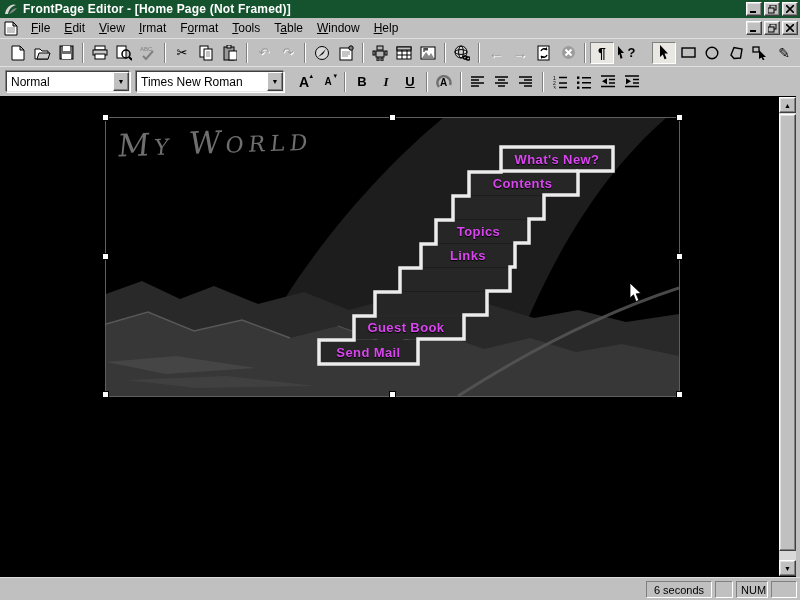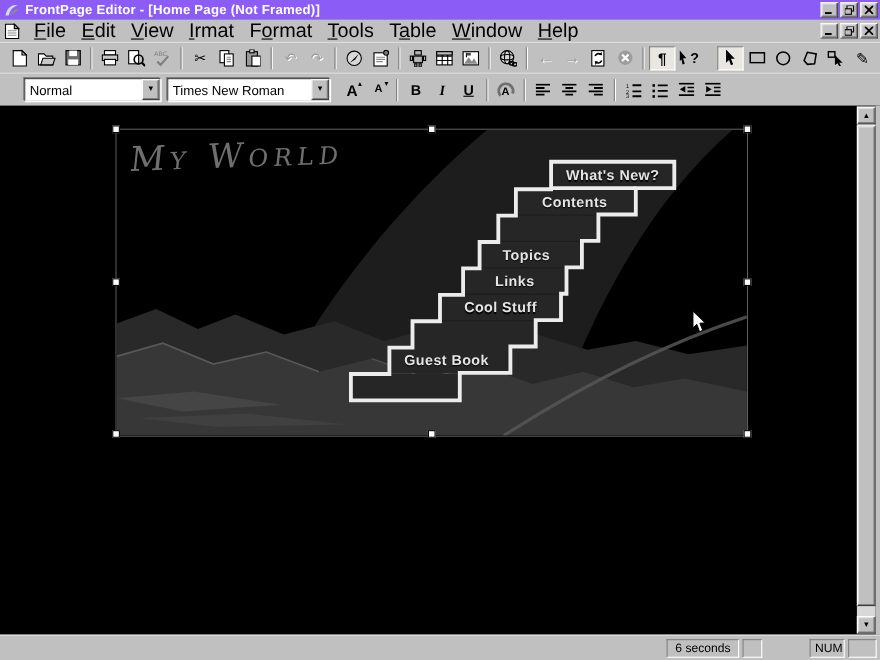--- a/index.html
+++ b/index.html
@@ -2,43 +2,43 @@
 <html><head>
 <meta charset="utf-8">
 <style>
   * { margin:0; padding:0; box-sizing:border-box; }
   html,body { width:800px; height:600px; overflow:hidden; background:#c0c0c0;
               font-family:"Liberation Sans", sans-serif; }
   .app { position:relative; width:800px; height:600px; background:#c0c0c0; }
 
   
   .titlebar { position:absolute; left:0; top:0; width:800px; height:18px;
-              background:#8b5cf6; color:#fff; display:flex; align-items:center; }
+              background:#14532d; color:#fff; display:flex; align-items:center; }
   .titlebar .app-icon { width:16px; height:14px; margin:0 4px 0 3px; }
   .titlebar .title-text { font-size:12px; font-weight:bold; letter-spacing:.2px; white-space:nowrap; }
   .winctrls { position:absolute; right:2px; top:2px; display:flex; gap:2px; }
   .winbtn { width:16px; height:14px; background:#c0c0c0; position:relative;
             border:1px solid; border-color:#fff #404040 #404040 #fff;
             box-shadow:inset -1px -1px 0 #808080, inset 1px 1px 0 #dfdfdf;
             display:flex; align-items:center; justify-content:center; }
   .winbtn svg { display:block; }
 
   
   .menubar { position:absolute; left:0; top:18px; width:800px; height:20px;
-             background:#c0c0c0; display:flex; align-items:center; font-size:18px; }
+             background:#c0c0c0; display:flex; align-items:center; font-size:12px; }
   .doc-icon { width:14px; height:15px; margin:0 6px 0 4px; }
   .menu-item { padding:2px 7px; color:#000; cursor:default; }
   .menu-item .mn { text-decoration:underline; }
   .menubar .winctrls { top:3px; }
 
   
   .tb { position:absolute; left:0; width:800px; background:#c0c0c0;
         display:flex; align-items:center; }
   .tb1 { top:38px; height:28px; border-top:1px solid #dfdfdf; }
-  .tb2 { top:66px; height:30px; border-top:1px solid #dfdfdf;padding-left:16px; }
+  .tb2 { top:66px; height:30px; border-top:1px solid #dfdfdf; }
   .sep { width:2px; height:20px; margin:0 4px;
          border-left:1px solid #808080; border-right:1px solid #fff; }
   .tbtn { width:24px; height:22px; display:flex; align-items:center; justify-content:center;
           background:transparent; flex:0 0 auto; position:relative; }
   .tbtn.pressed { border:1px solid; border-color:#808080 #fff #fff #808080; background:#e9e7e2; }
   .tbtn .glyph { font-size:13px; line-height:1; color:#000; }
   .tbtn .disabled { color:#9a9a9a; text-shadow:1px 1px 0 #fff; }
   .tbtn svg { display:block; }
 
   .dd { height:21px; display:flex; align-items:stretch; background:#fff; margin-left:6px;
@@ -71,34 +71,34 @@
             box-shadow:inset -1px -1px 0 #808080, inset 1px 1px 0 #dfdfdf; }
 
   
   .page-image { position:absolute; left:105px; top:21px; width:575px; height:280px;
                 border:1px solid #5e5e5e; background:#000; }
   .page-image svg.art { position:absolute; left:0; top:0; }
   .heading { position:absolute; left:12px; top:6px; font-family:"DejaVu Serif", serif;
              font-variant:small-caps; font-size:31px; color:#6f6f6f; letter-spacing:5px;
              transform:skew(-6deg,-2deg); text-shadow:1px 1px 2px #000; }
   .navbtn { position:absolute; display:flex; align-items:center; justify-content:center;
-            font-weight:bold; font-size:13px; color:#e5e5e5; letter-spacing:.4px;
+            font-weight:bold; font-size:13px; color:#d946ef; letter-spacing:.4px;
             text-shadow:0 1px 1px #000; cursor:pointer; }
   .handle { position:absolute; width:7px; height:7px; background:#fff; border:1px solid #000; }
 
   .cursor { position:absolute; left:629px; top:186px; }
 
   
   .statusbar { position:absolute; left:0; top:577px; width:800px; height:23px; background:#c0c0c0;
                border-top:1px solid #dfdfdf; display:flex; align-items:center;
                justify-content:flex-end; font-size:11px; padding:0 3px; gap:3px; }
   .panel { height:17px; border:1px solid; border-color:#808080 #fff #fff #808080;
            padding:2px 4px 0 4px; color:#000; white-space:nowrap; }
   .panel.time { width:66px; text-align:center; }
-  .panel.blank1 { width:18px; } .panel.num { width:32px; text-align:center;margin-left:40px; }
+  .panel.blank1 { width:18px; } .panel.num { width:32px; text-align:center; }
   .panel.blank2 { width:26px; }
 </style>
 </head>
 <body>
 
 <div class="app">
 
   <div class="titlebar">
     <svg class="app-icon" viewBox="0 0 16 14">
       <path d="M2,12 C3,5 9,1 13,3 C9,4 6,7 5,12 Z" fill="#d8d8d8"></path>
@@ -454,22 +454,22 @@
         <path d="M395,54 L395,29 L507,29 L507,53 L472,53 L472,77 L438,77 L438,101 L423,101 L423,125 L409,125 L409,149 L404,149 L404,173 L381,173 L381,197 L358,197 L358,221 L312,221 L312,246 L213,246 L213,222 L248,222 L248,198 L269,198 L269,174 L294,174 L294,150 L315,150 L315,126 L330,126 L330,102 L347,102 L347,78 L363,78 L363,54 Z" fill="none" stroke="#ececec" stroke-width="3.5"></path>
         <path d="M395,53 L472,53" stroke="#ececec" stroke-width="3.5"></path>
       </svg>
 
       <div class="heading">My World</div>
 
       <div class="navbtn" style="left:395px;top:29px;width:112px;height:24px">What's New?</div>
       <div class="navbtn" style="left:363px;top:54px;width:107px;height:23px">Contents</div>
       <div class="navbtn" style="left:330px;top:102px;width:85px;height:23px">Topics</div>
       <div class="navbtn" style="left:315px;top:126px;width:94px;height:23px">Links</div>
-      <div class="navbtn" style="left:294px;top:150px;width:110px;height:23px">Cool Stuff</div>
       <div class="navbtn" style="left:248px;top:198px;width:104px;height:23px">Guest Book</div>
+      <div class="navbtn" style="left:213px;top:222px;width:99px;height:24px">Send Mail</div>
 
       <div class="handle" style="left:-4px;top:-4px"></div>
       <div class="handle" style="left:283px;top:-4px"></div>
       <div class="handle" style="left:570px;top:-4px"></div>
       <div class="handle" style="left:-4px;top:135px"></div>
       <div class="handle" style="left:570px;top:135px"></div>
       <div class="handle" style="left:-4px;top:273px"></div>
       <div class="handle" style="left:283px;top:273px"></div>
       <div class="handle" style="left:570px;top:273px"></div>
     </div>

